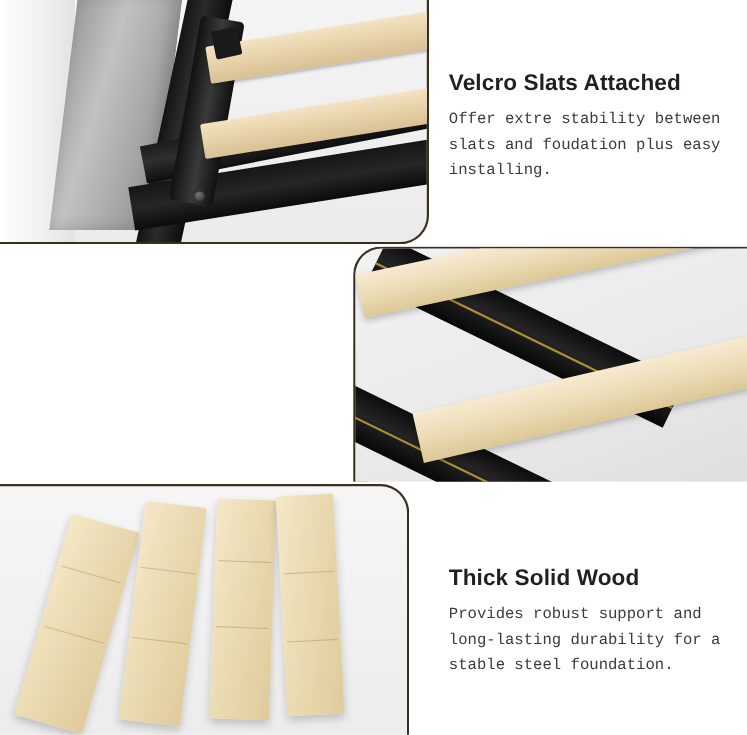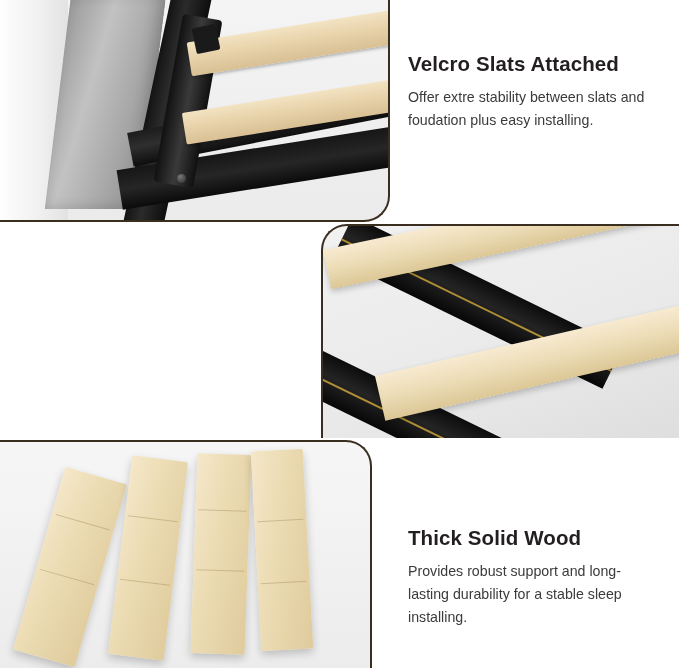--- a/index.html
+++ b/index.html
@@ -135,23 +135,24 @@
     color: #231f20;
     letter-spacing: .1px;
     margin: 0 0 10px 0;
     white-space: nowrap;
   }
   .body-text {
     font-size: 14.2px;
     color: #3b3b3b;
     line-height: 1.62;
     margin: 0;
-  }
-
-  .r1-text { left: 408px; top: 52px; width: 250px; }
+    font-family: Liberation Mono, monospace;
+  }
+
+  .r1-text { left: 408px; top: 64px; width: 250px; }
 
   
   .row2-photo {
     left: 321px;
     top: 224px;
     width: 360px;
     height: 212px;
     border-top-left-radius: 26px;
     border-left: 2px solid #3a2e20;
     border-top: 2px solid #3a2e20;
@@ -202,21 +203,21 @@
     left: 6%;
     right: 6%;
     height: 1px;
     background: rgba(150,120,70,.35);
   }
   .p1 { left: 40px; top: 30px; width: 64px; height: 190px; transform: rotate(16deg); }
   .p2 { left: 122px; top: 16px; width: 56px; height: 200px; transform: rotate(7deg); }
   .p3 { left: 196px; top: 12px; width: 54px; height: 200px; transform: rotate(2deg); }
   .p4 { left: 258px; top: 8px; width: 52px; height: 200px; transform: rotate(-3deg); }
 
-  .r3-text { left: 408px; top: 526px; width: 250px; }
+  .r3-text { left: 408px; top: 514px; width: 250px; }
 </style>
 </head>
 <body>
 
 <div class="page">
 
   <div class="photo row1-photo">
     <div class="fabric-shadow"></div>
     <div class="fabric"></div>
     <div class="steel-rail"></div>
@@ -260,16 +261,16 @@
       <div class="grain" style="top:58%"></div>
     </div>
     <div class="plank p4">
       <div class="grain" style="top:35%"></div>
       <div class="grain" style="top:66%"></div>
     </div>
   </div>
 
   <div class="text-block r3-text">
     <p class="heading">Thick Solid Wood</p>
-    <p class="body-text">Provides robust support and long-lasting durability for a stable sleep installing.</p>
+    <p class="body-text">Provides robust support and long-lasting durability for a stable steel foundation.</p>
   </div>
 
 </div>
 
 </body></html>

